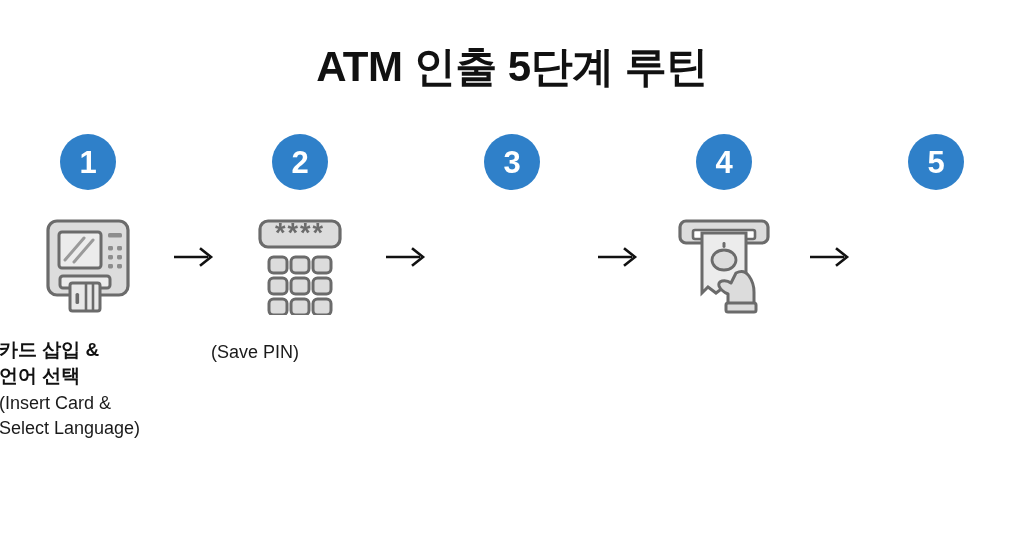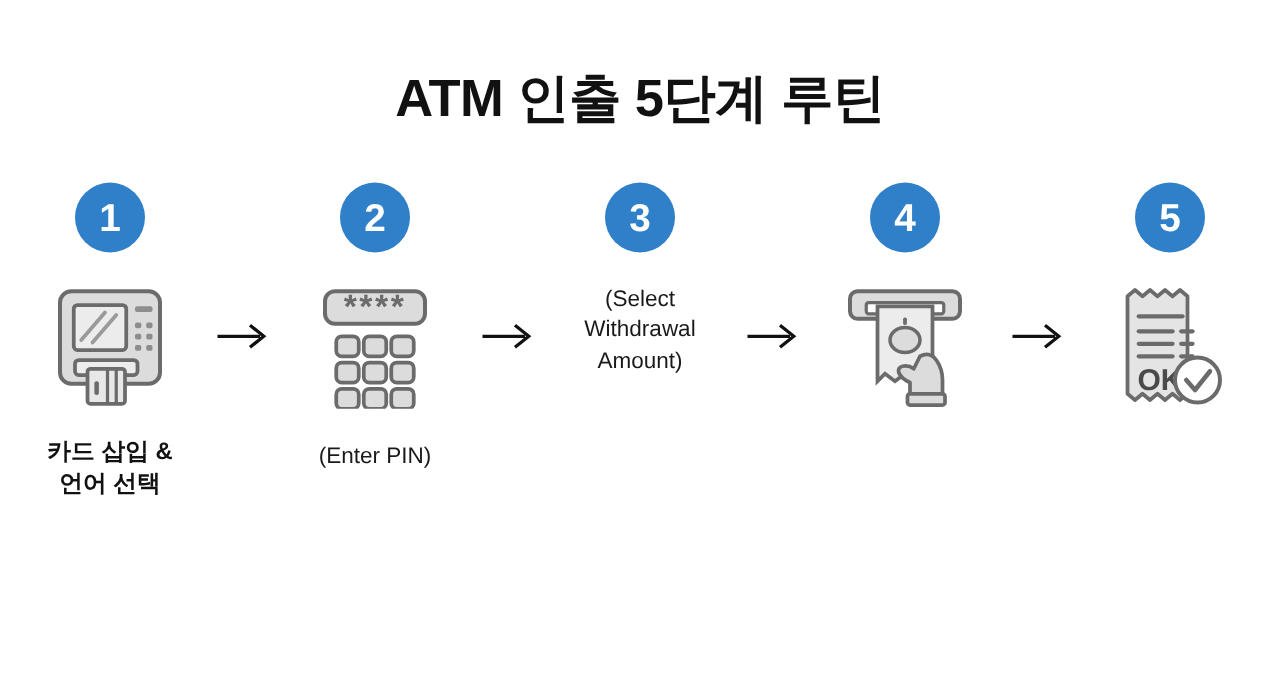--- a/index.html
+++ b/index.html
@@ -20,21 +20,21 @@
     height: 559px;
     position: relative;
     display: flex;
     flex-direction: column;
     align-items: center;
     box-sizing: border-box;
   }
 
   
   .title {
-    margin-top: 56px;
+    margin-top: 44px;
     font-size: 42px;
     font-weight: bold;
     letter-spacing: -0.5px;
     color: #111111;
     text-align: center;
     line-height: 1.1;
     white-space: nowrap;
   }
 
   
@@ -81,21 +81,20 @@
     align-items: center;
     justify-content: center;
   }
   .icon-wrap svg {
     display: block;
   }
 
   
   .caption {
     margin-top: 22px;
-    text-align: center;
     width: 178px;
   }
   .caption-ko {
     font-size: 19px;
     font-weight: bold;
     color: #111111;
     line-height: 1.35;
     white-space: pre-line;
   }
   .caption-en {
@@ -145,20 +144,22 @@
           <rect x="20" y="61" width="50" height="12" rx="3" fill="#ececec" stroke="#6b6b6b" stroke-width="3"></rect>
           <rect x="30" y="68" width="30" height="28" rx="2.5" fill="#e8e8e8" stroke="#6b6b6b" stroke-width="3"></rect>
           <line x1="46" y1="69" x2="46" y2="95" stroke="#6b6b6b" stroke-width="2.6"></line>
           <line x1="53" y1="69" x2="53" y2="95" stroke="#6b6b6b" stroke-width="2.6"></line>
           <rect x="35.5" y="78" width="3.6" height="11" rx="1.6" fill="#6b6b6b"></rect>
         </svg>
       </div>
       <div class="caption">
         <div class="caption-ko">카드 삽입 &amp;
 언어 선택</div>
+        <div class="caption-en">(Insert Card &amp;
+Select Language)</div>
       </div>
     </div>
 
     <div class="arrow">
       <svg width="44" height="22" viewBox="0 0 44 22" fill="none">
         <line x1="2" y1="11" x2="36" y2="11" stroke="#111111" stroke-width="2.6"></line>
         <polyline points="29,3 39,11 29,19" stroke="#111111" stroke-width="2.6" fill="none" stroke-linecap="square" stroke-linejoin="miter"></polyline>
       </svg>
     </div>
 
@@ -173,37 +174,34 @@
           <rect x="61" y="42" width="18" height="16" rx="4.5" fill="#dcdcdc" stroke="#6b6b6b" stroke-width="3"></rect>
           <rect x="17" y="63" width="18" height="16" rx="4.5" fill="#dcdcdc" stroke="#6b6b6b" stroke-width="3"></rect>
           <rect x="39" y="63" width="18" height="16" rx="4.5" fill="#dcdcdc" stroke="#6b6b6b" stroke-width="3"></rect>
           <rect x="61" y="63" width="18" height="16" rx="4.5" fill="#dcdcdc" stroke="#6b6b6b" stroke-width="3"></rect>
           <rect x="17" y="84" width="18" height="16" rx="4.5" fill="#dcdcdc" stroke="#6b6b6b" stroke-width="3"></rect>
           <rect x="39" y="84" width="18" height="16" rx="4.5" fill="#dcdcdc" stroke="#6b6b6b" stroke-width="3"></rect>
           <rect x="61" y="84" width="18" height="16" rx="4.5" fill="#dcdcdc" stroke="#6b6b6b" stroke-width="3"></rect>
         </svg>
       </div>
       <div class="caption">
-        <div class="caption-en">(Enter PIN)</div>
+        <div class="caption-en">(Save PIN)</div>
       </div>
     </div>
 
     <div class="arrow">
       <svg width="44" height="22" viewBox="0 0 44 22" fill="none">
         <line x1="2" y1="11" x2="36" y2="11" stroke="#111111" stroke-width="2.6"></line>
         <polyline points="29,3 39,11 29,19" stroke="#111111" stroke-width="2.6" fill="none" stroke-linecap="square"></polyline>
       </svg>
     </div>
 
     <div class="step">
       <div class="badge">3</div>
       <div class="caption">
-        <div class="caption-en">(Select
-Withdrawal
-Amount)</div>
       </div>
     </div>
 
     <div class="arrow">
       <svg width="44" height="22" viewBox="0 0 44 22" fill="none">
         <line x1="2" y1="11" x2="36" y2="11" stroke="#111111" stroke-width="2.6"></line>
         <polyline points="29,3 39,11 29,19" stroke="#111111" stroke-width="2.6" fill="none" stroke-linecap="square"></polyline>
       </svg>
     </div>
 
@@ -226,33 +224,18 @@
 
     <div class="arrow">
       <svg width="44" height="22" viewBox="0 0 44 22" fill="none">
         <line x1="2" y1="11" x2="36" y2="11" stroke="#111111" stroke-width="2.6"></line>
         <polyline points="29,3 39,11 29,19" stroke="#111111" stroke-width="2.6" fill="none" stroke-linecap="square"></polyline>
       </svg>
     </div>
 
     <div class="step">
       <div class="badge">5</div>
-      <div class="icon-wrap">
-        <svg width="96" height="100" viewBox="0 0 96 100" fill="none">
-          <path d="M14 10 l6 -5 l6 5 l6 -5 l6 5 l6 -5 l6 5 l6 -5 l6 5 v78 l-6 5 l-6 -5 l-6 5 l-6 -5 l-6 5 l-6 -5 l-6 5 l-6 -5 z" fill="#e4e4e4" stroke="#6b6b6b" stroke-width="3" stroke-linejoin="round"></path>
-          <line x1="23" y1="26" x2="58" y2="26" stroke="#6b6b6b" stroke-width="3.4" stroke-linecap="round"></line>
-          <line x1="23" y1="38" x2="50" y2="38" stroke="#6b6b6b" stroke-width="3.4" stroke-linecap="round"></line>
-          <line x1="57" y1="38" x2="66" y2="38" stroke="#6b6b6b" stroke-width="3.4" stroke-linecap="round"></line>
-          <line x1="23" y1="48" x2="50" y2="48" stroke="#6b6b6b" stroke-width="3.4" stroke-linecap="round"></line>
-          <line x1="57" y1="48" x2="66" y2="48" stroke="#6b6b6b" stroke-width="3.4" stroke-linecap="round"></line>
-          <line x1="23" y1="58" x2="50" y2="58" stroke="#6b6b6b" stroke-width="3.4" stroke-linecap="round"></line>
-          <line x1="57" y1="58" x2="66" y2="58" stroke="#6b6b6b" stroke-width="3.4" stroke-linecap="round"></line>
-          <text x="22" y="85" font-family="'Liberation Sans', sans-serif" font-size="24" font-weight="bold" fill="#4a4a4a">OK</text>
-          <circle cx="70" cy="77" r="18" fill="#ffffff" stroke="#6b6b6b" stroke-width="3.2"></circle>
-          <polyline points="61,77 68,85 80,70" fill="none" stroke="#6b6b6b" stroke-width="3.6" stroke-linecap="round" stroke-linejoin="round"></polyline>
-        </svg>
-      </div>
       <div class="caption">
       </div>
     </div>
 
   </div>
 </div>
 
 </body></html>

